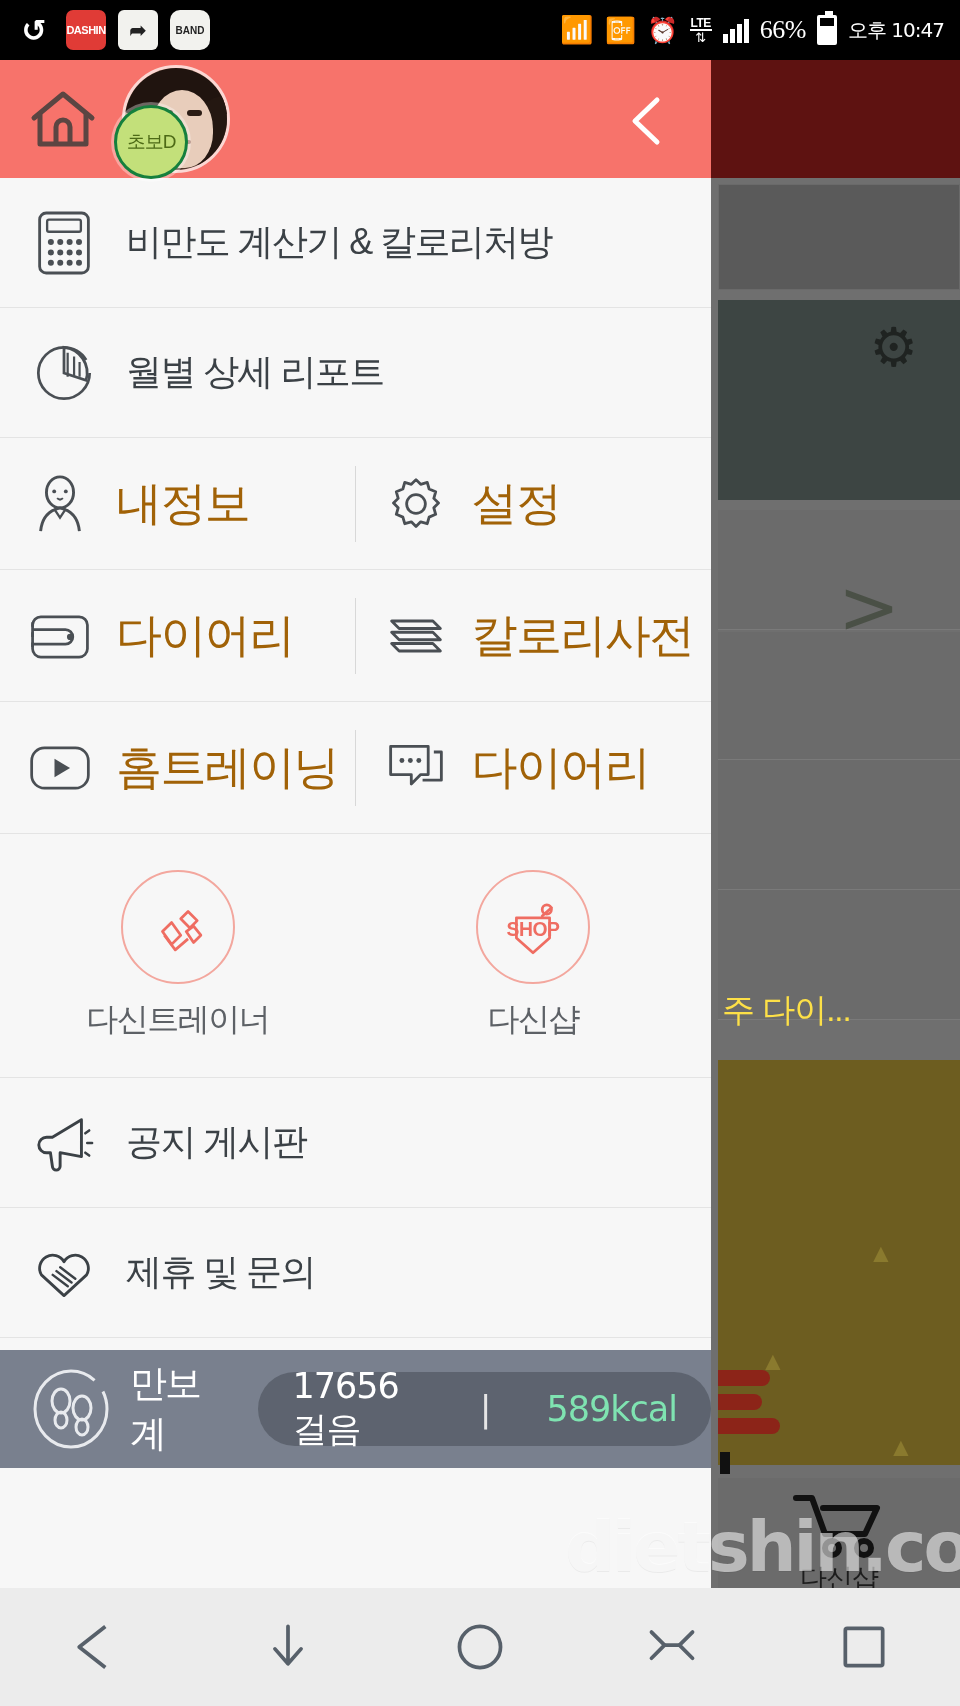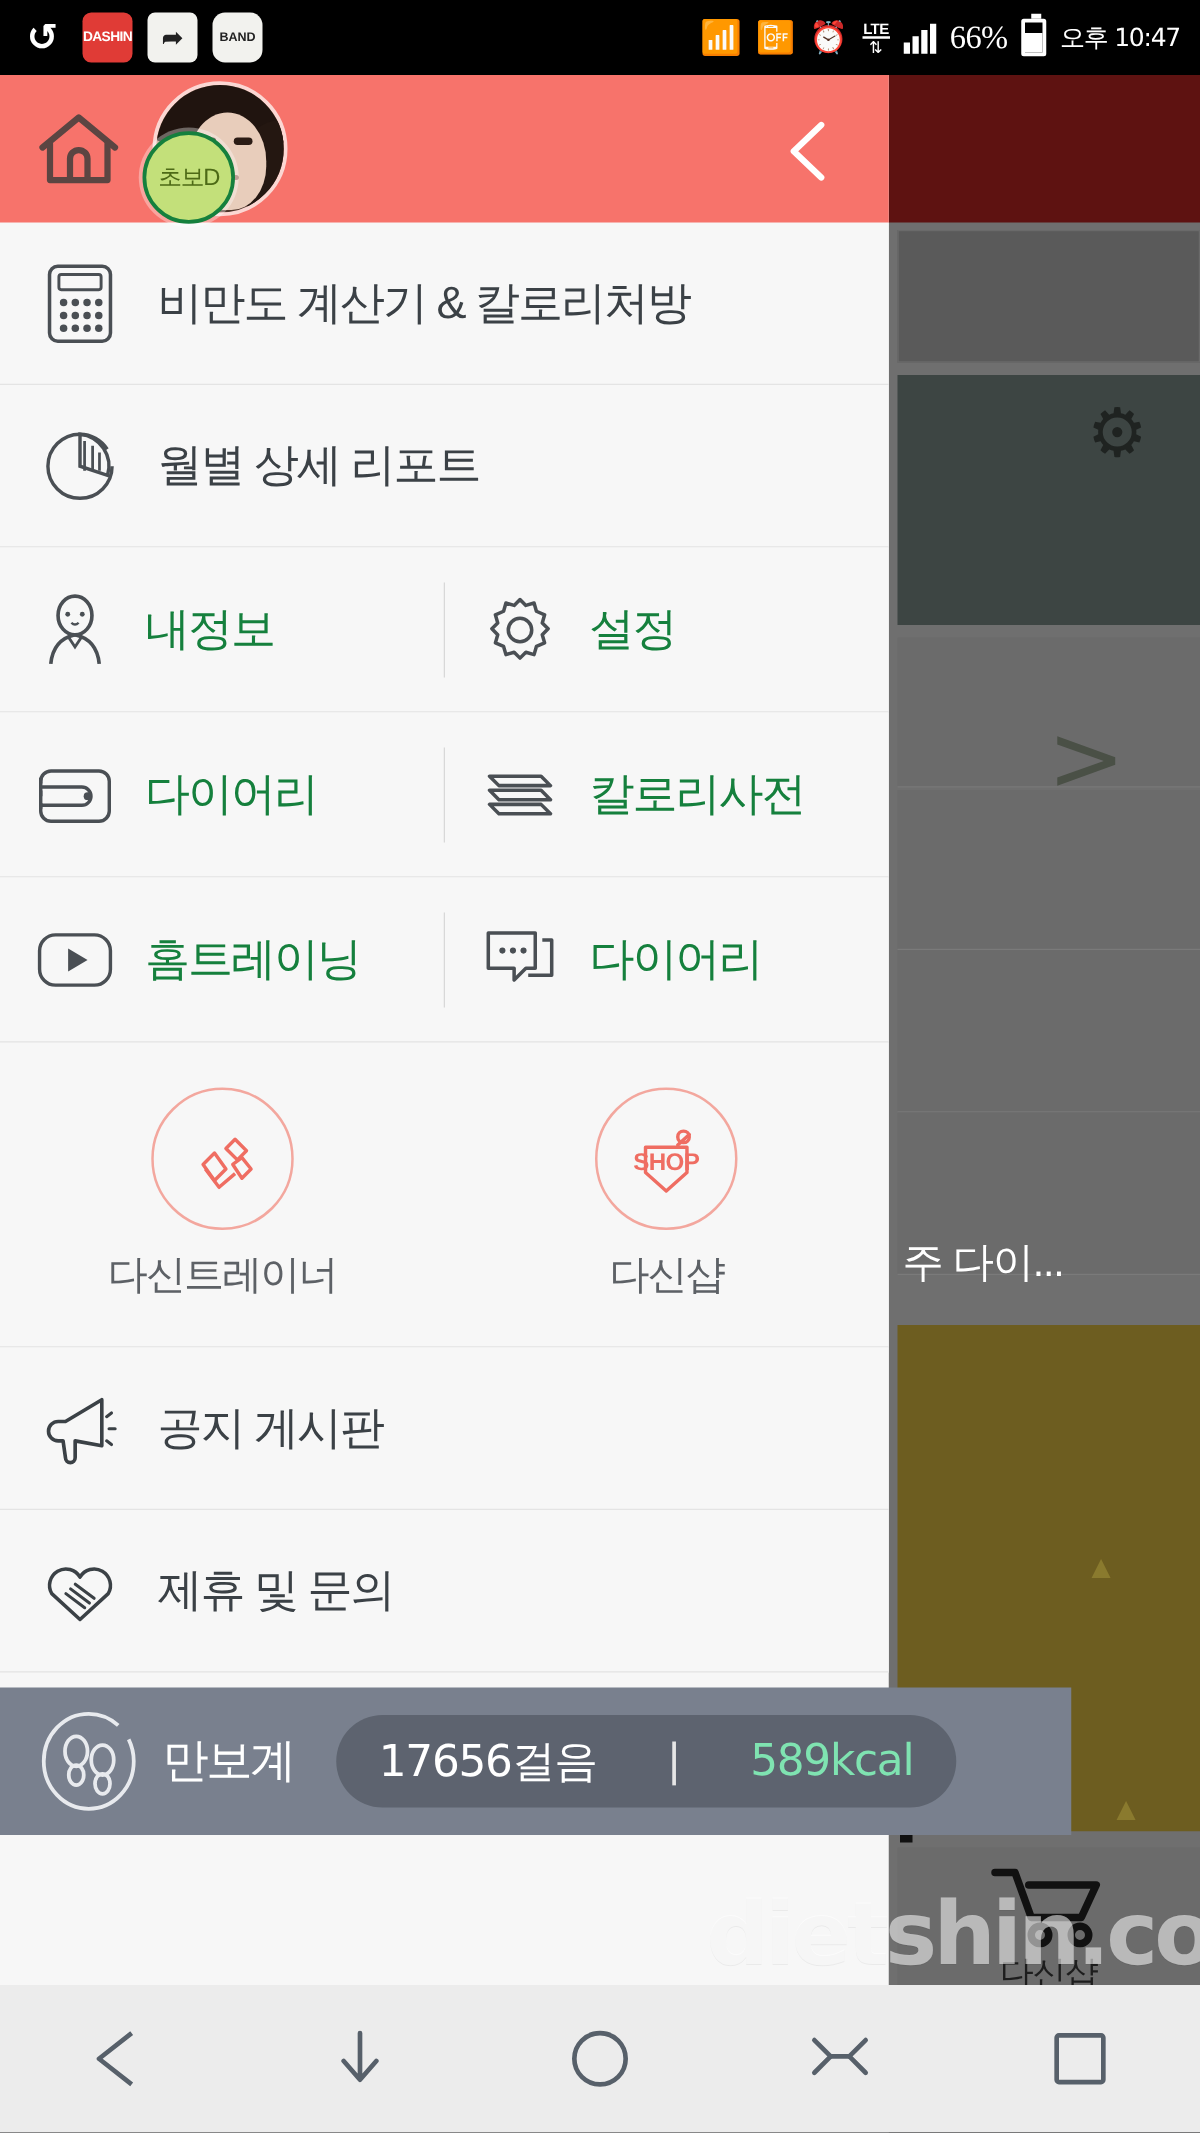--- a/index.html
+++ b/index.html
@@ -33,21 +33,21 @@
   
   .bg-app{ position:absolute; left:0; top:60px; width:960px; height:1646px; background:#6f6f6f; }
   .bg-topbar{ position:absolute; left:0; top:0; width:960px; height:118px; background:#5e1211; }
   .bg-card1{ position:absolute; left:718px; top:124px; width:242px; height:106px;
              background:#5a5a5a; border:1px solid #6a6a6a; }
   .bg-card2{ position:absolute; left:718px; top:240px; width:242px; height:200px; background:#3d4543; }
   .bg-gear{ position:absolute; right:42px; top:260px; font-size:54px; color:#1f2321; line-height:1; }
   .bg-row{ position:absolute; left:718px; width:242px; background:#6b6b6b; border-bottom:1px solid #7a7a7a;}
   .bg-chev{ position:absolute; right:60px; top:510px; font-size:74px; color:#4a5046; line-height:1;
             font-family:"DejaVu Sans", sans-serif;}
-  .bg-text{ position:absolute; left:722px; top:928px; font-size:33px; color:#ffffff; letter-spacing:-1px;}
+  .bg-text{ position:absolute; left:722px; top:928px; font-size:33px; color:#fde047; letter-spacing:-1px;}
   .bg-banner{ position:absolute; left:718px; top:1000px; width:242px; height:405px; background:#6d5d20; }
   .bg-banner .tri{ position:absolute; color:#8a7a2e; font-size:26px; }
   .bg-meat{ position:absolute; left:718px; top:1310px; width:66px; height:76px; }
   .bg-meat span{ display:block; height:16px; margin-bottom:8px; background:#8c2418; border-radius:0 40px 40px 0;}
   .bg-blk{ position:absolute; left:720px; top:1392px; width:10px; height:22px; background:#111; }
   .bg-tabbar{ position:absolute; left:718px; top:1418px; width:242px; height:130px; background:#6b6b6b; }
   .bg-cart{ position:absolute; left:790px; top:1432px; width:100px; height:66px; }
   .bg-tablabel{ position:absolute; left:718px; top:1500px; width:242px; text-align:center;
                 font-size:27px; color:#1d1d1d; letter-spacing:-1px;}
 
@@ -76,32 +76,32 @@
   .back-chev{ position:absolute; right:42px; top:34px; width:46px; height:54px; }
 
   .row{ height:130px; border-bottom:1px solid #e4e4e4; display:flex; align-items:center; background:#f7f7f7; }
   .row .ic{ width:72px; height:72px; margin-left:28px; flex:none; display:flex; align-items:center; justify-content:center;}
   .row .lbl{ margin-left:26px; font-size:36px; color:#3b4146; letter-spacing:-1.6px; }
 
   .row2{ height:132px; border-bottom:1px solid #e4e4e4; display:flex; align-items:center; background:#f7f7f7;
          position:relative; }
   .half{ width:50%; display:flex; align-items:center; }
   .half .ic{ width:64px; height:64px; margin-left:28px; flex:none; display:flex; align-items:center; justify-content:center;}
-  .half .lbl{ margin-left:24px; font-size:36px; color:#15803d; letter-spacing:-1.6px; }
+  .half .lbl{ margin-left:24px; font-size:46px; color:#a16207; letter-spacing:-1.6px; }
   .vdiv{ position:absolute; left:355px; top:28px; width:1px; height:76px; background:#d8d8d8; }
 
   .promo{ height:244px; border-bottom:1px solid #e4e4e4; display:flex; background:#f7f7f7; }
   .promo .cell{ width:50%; display:flex; flex-direction:column; align-items:center; justify-content:center; gap:14px;}
   .circ{ width:114px; height:114px; border-radius:50%; border:2px solid #f3a79e;
          display:flex; align-items:center; justify-content:center; }
   .shoptag{ font-size:21px; color:#ef6d62; font-weight:bold; letter-spacing:-.5px;}
   .promo .lbl{ font-size:32px; color:#5d6166; letter-spacing:-1.5px; }
 
   
-  .pedo{ position:absolute; left:0; bottom:238px; width:857px; height:118px; background:#79808e;
+  .pedo{ position:absolute; left:0; bottom:238px; width:711px; height:118px; background:#79808e;
          display:flex; align-items:center; }
   .pedo .ic{ margin-left:30px; width:82px; height:82px; }
   .pedo .lbl{ margin-left:18px; font-size:37px; color:#fff; letter-spacing:-2px; }
   .pill{ margin-left:34px; height:74px; padding:0 34px; border-radius:40px; background:#5d636f;
          display:flex; align-items:center; font-size:35px; color:#fff; letter-spacing:-1px;
          font-family:"DejaVu Sans", sans-serif;gap:44px; }
   .pill .kcal{ color:#7fe3b1; }
   .pill .sep{ margin:0 12px; color:#e6e6e6; }
 
   

